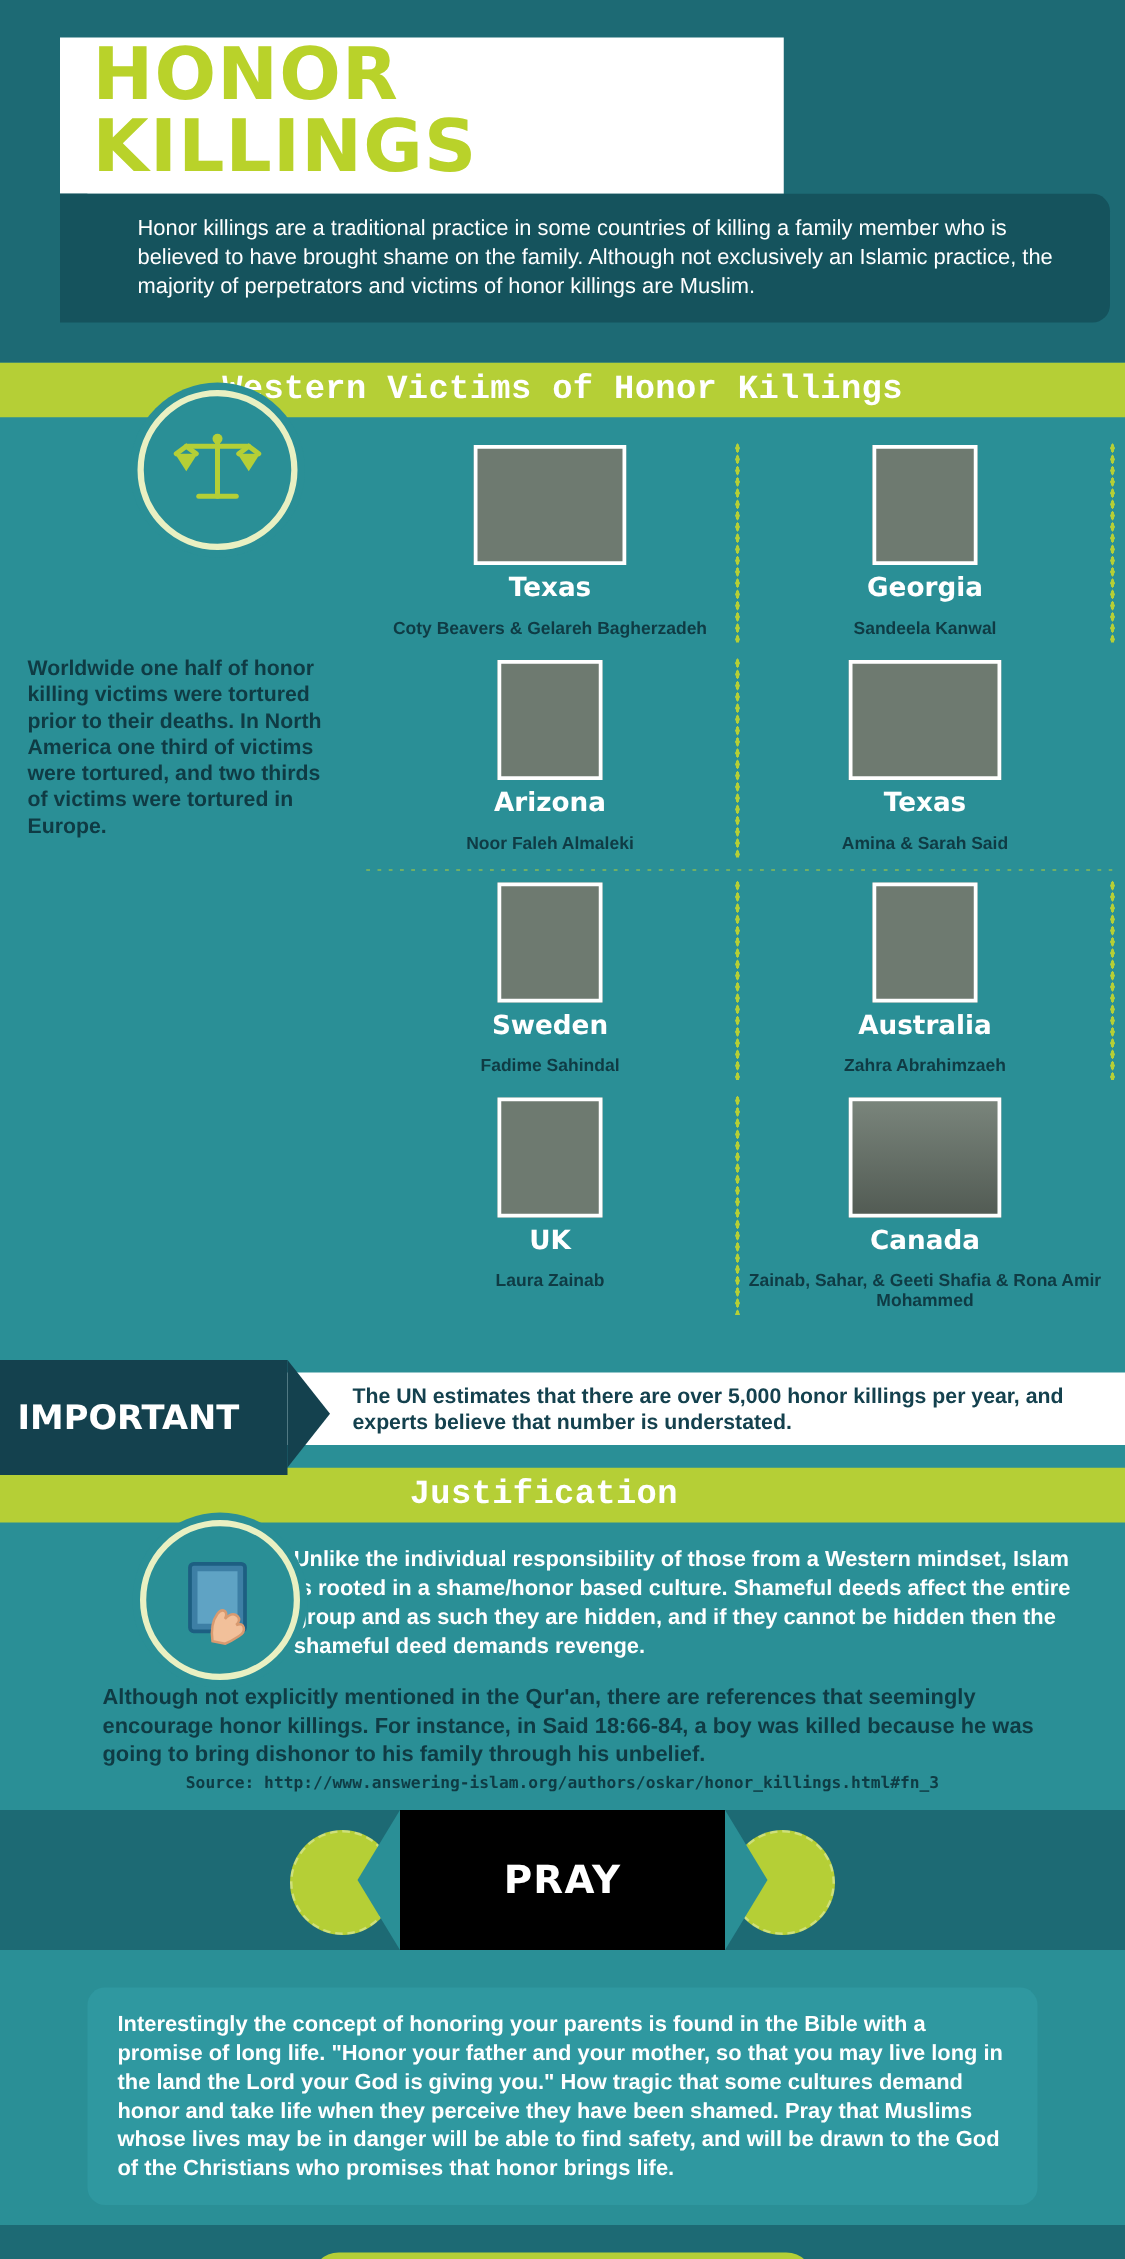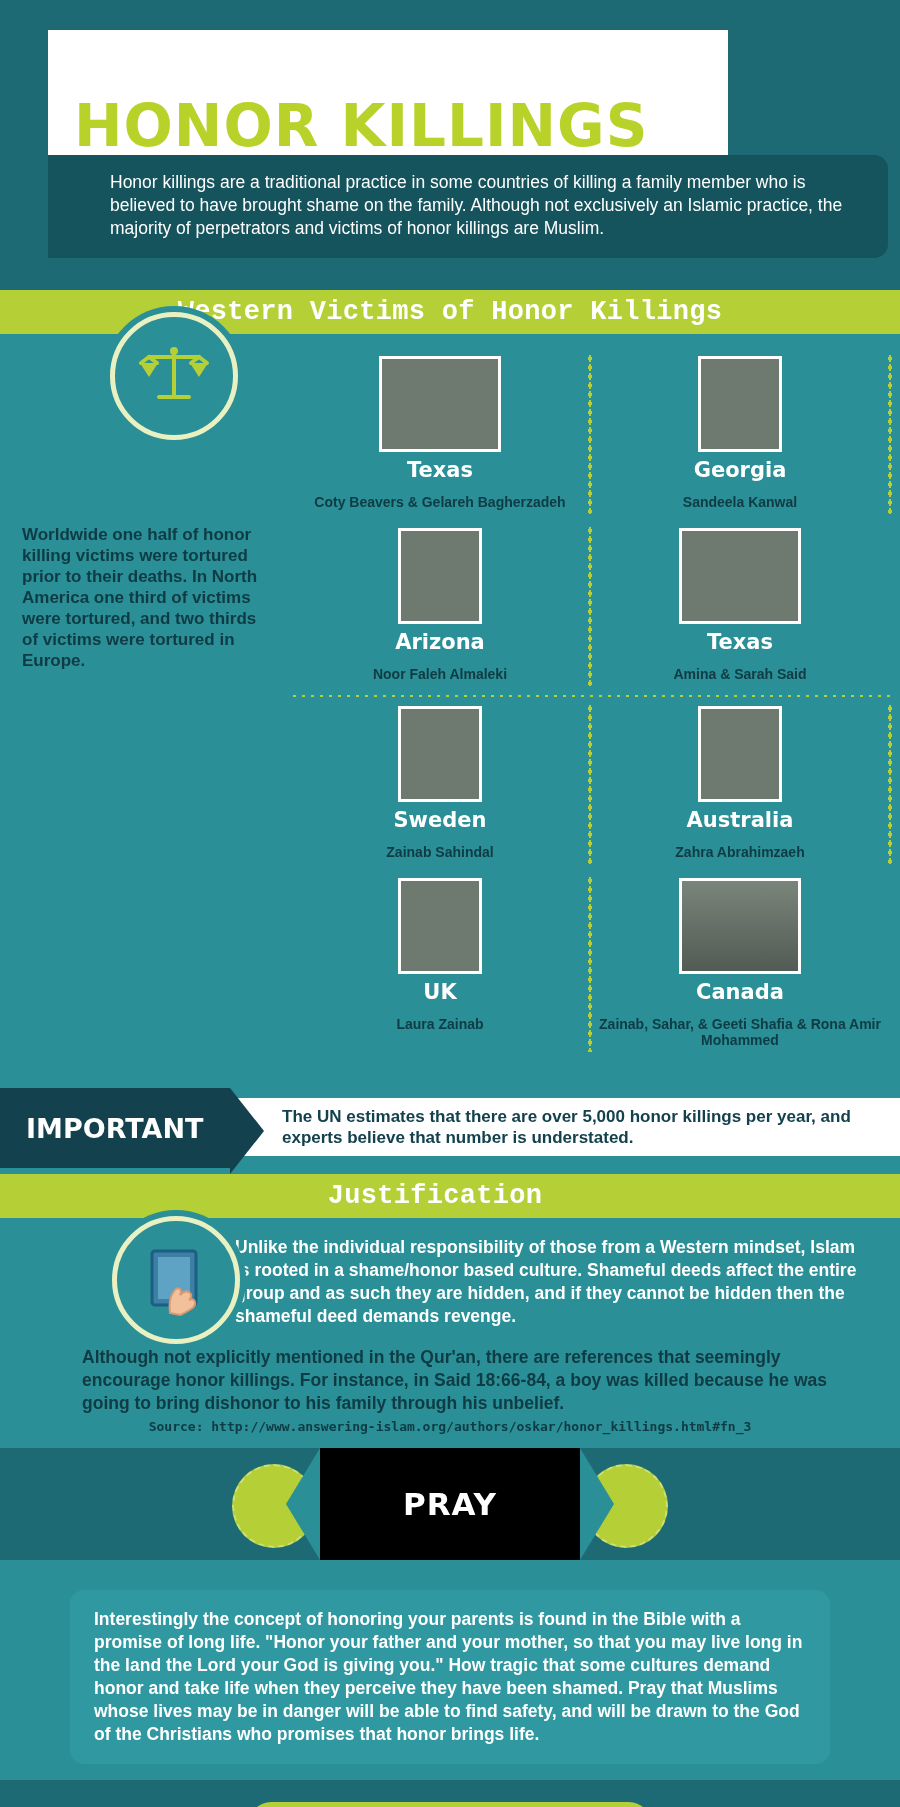--- a/index.html
+++ b/index.html
@@ -22,25 +22,25 @@
     position:relative;
     background:#1d6a74;
     padding:24px 0 0 0;
     height:290px;
     box-sizing:border-box;
   }
   .title-card{
     position:absolute;
     left:48px;
     top:30px;
-    width:680px;
+    width:579px;
     height:125px;
     background:#ffffff;
     display:flex;
-    align-items:flex-end;
+    align-items:flex-start;
     padding-left:26px;
     box-sizing:border-box;
   }
   .title-card h1{
     margin:0;
     font-size:58px;
     line-height:58px;
     letter-spacing:1px;
     color:#b9d22a;
     font-weight:bold;
@@ -184,24 +184,24 @@
   
   .important-row{
     position:relative;
     height:86px;
     background:#2a8f96;
     margin-top:6px;
   }
   .imp-tag{
     position:absolute;
     left:0;top:0;
-    width:230px;height:80px;
+    width:230px;height:92px;
     background:#14414e;
     display:flex;align-items:center;
-    padding-left:26px;
+    padding-left:14px;
     box-sizing:border-box;
   }
   .imp-tag span{
     color:#ffffff;font-size:27px;font-weight:bold;
     font-family:"DejaVu Sans", sans-serif;
   }
   .imp-arrow{
     position:absolute;left:230px;top:0;
     width:0;height:0;
     border-top:43px solid transparent;
@@ -400,21 +400,21 @@
         <div class="names">Amina &amp; Sarah Said</div>
       </div>
     </div>
 
     <div class="dots-h"></div>
 
     <div class="grid">
       <div class="cell small">
         <div class="photo p5"></div>
         <div class="place">Sweden</div>
-        <div class="names">Zainab Sahindal</div>
+        <div class="names">Fadime Sahindal</div>
         <div class="dots-v"></div>
       </div>
       <div class="cell small">
         <div class="photo p6"></div>
         <div class="place">Australia</div>
         <div class="names">Zahra Abrahimzaeh</div>
         <div class="dots-v"></div>
       </div>
       <div class="cell small">
         <div class="photo p7"></div>

